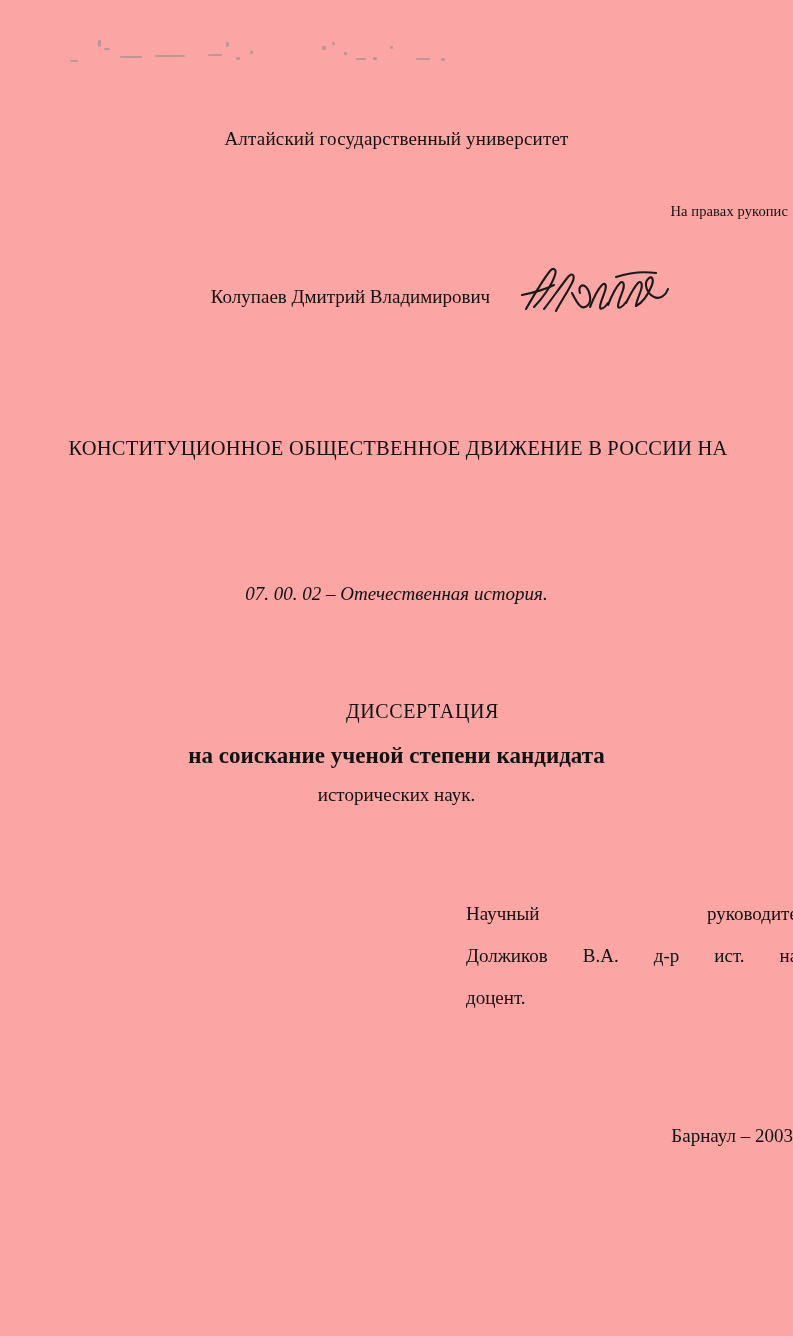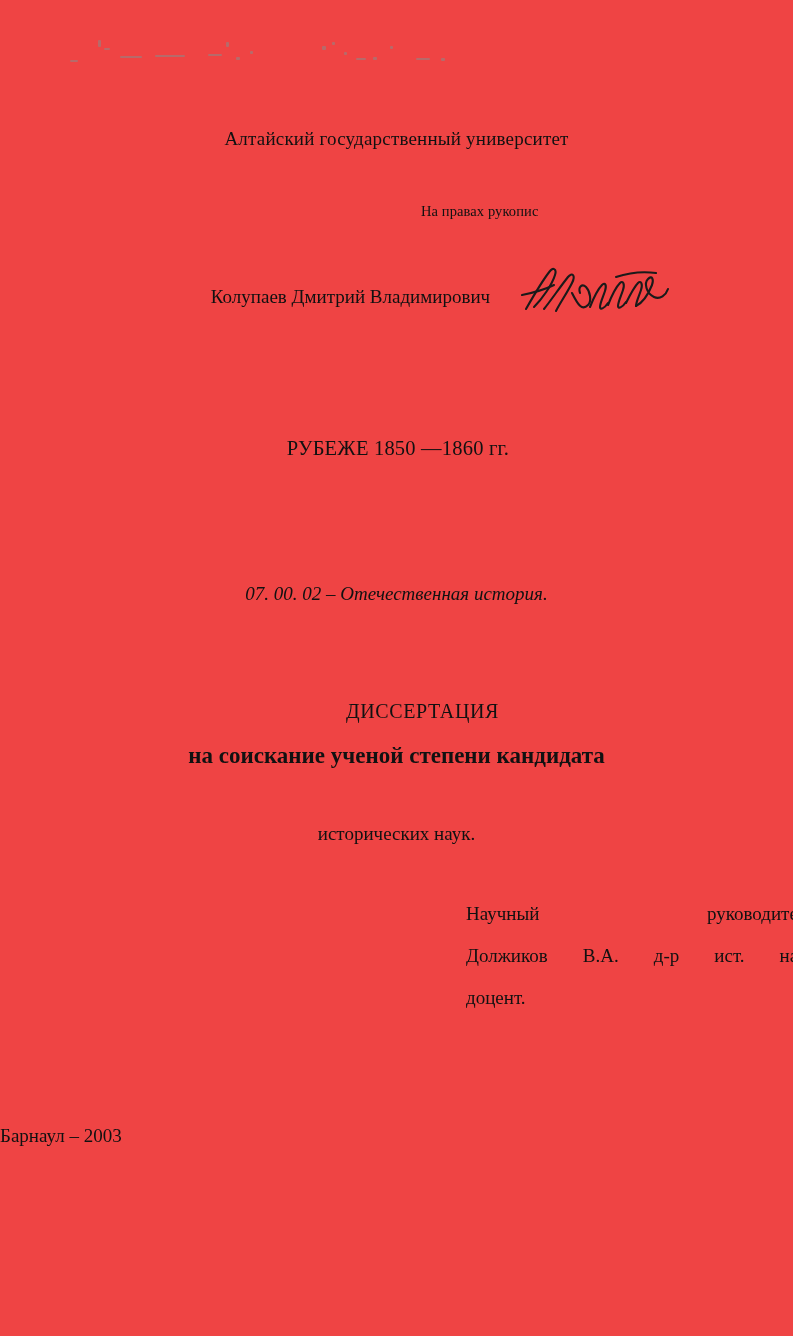--- a/index.html
+++ b/index.html
@@ -9,21 +9,21 @@
   }
   body {
     font-family: "Liberation Serif", "DejaVu Serif", serif;
     color: #111111;
   }
   .page {
     position: relative;
     width: 793px;
     height: 1336px;
     margin: 0 auto;
-    background: #ef4444;
+    background: #fca5a5;
     overflow: hidden;
   }
   
   .speckles {
     position: absolute;
     top: 38px;
     left: 60px;
     width: 400px;
     height: 40px;
     opacity: 0.55;
@@ -40,23 +40,23 @@
     width: 793px;
     text-align: center;
     font-size: 19px;
     letter-spacing: 0.2px;
   }
   .manuscript-note {
     position: absolute;
     top: 203px;
     right: 0px;
     width: 360px;
-    text-align: left;
+    text-align: right;
     font-size: 14.5px;
-    padding-right: 12px;
+    padding-right: 5px;
     letter-spacing: 0.1px;
   }
   .author-row {
     position: absolute;
     top: 269px;
     left: 0;
     width: 793px;
     text-align: center;
     margin-left: 44px;
   }
@@ -111,21 +111,20 @@
     font-size: 23px;
     font-weight: bold;
   }
   .degree-field {
     position: absolute;
     top: 784px;
     left: 0;
     width: 793px;
     text-align: center;
     font-size: 19px;
-    margin-top: 39px;
   }
   .supervisor {
     position: absolute;
     top: 893px;
     left: 466px;
     width: 350px;
     font-size: 19px;
     line-height: 42px;
     text-align: justify;
   }
@@ -136,21 +135,21 @@
     white-space: nowrap;
   }
   .supervisor .ln.last {
     text-align-last: left;
   }
   .place-year {
     position: absolute;
     top: 1125px;
     left: 0;
     width: 793px;
-    text-align: left;
+    text-align: right;
     font-size: 19px;
   }
 </style>
 </head>
 <body>
 
 <div class="page">
 
   <div class="speckles">
     <div class="speck" style="left:38px; top:2px; width:3px; height:7px;"></div>
@@ -189,21 +188,21 @@
           <path d="M88 40 C92 30, 96 22, 100 18 C103 15, 105 19, 103 25 C101 31, 98 37, 98 41 C98 44, 102 43, 106 37"></path>
           <path d="M106 38 C110 30, 114 22, 118 18 C121 15, 123 19, 121 25 C119 31, 116 37, 116 41"></path>
           <path d="M116 41 C122 38, 128 30, 132 20 C134 14, 132 10, 128 14 C124 18, 126 28, 134 32 C140 35, 146 30, 148 24"></path>
           <path d="M96 12 C108 8, 122 6, 136 8"></path>
         </g>
       </svg>
     </span>
   </div>
 
   <div class="title">
-    <div>РУБЕЖЕ 1850 —1860  гг.</div>
+    <div>КОНСТИТУЦИОННОЕ ОБЩЕСТВЕННОЕ ДВИЖЕНИЕ В РОССИИ НА</div>
   </div>
 
   <div class="specialty">07. 00. 02 – Отечественная история.</div>
 
   <div class="dissertation">ДИССЕРТАЦИЯ</div>
   <div class="degree-bold">на соискание ученой степени кандидата</div>
   <div class="degree-field">исторических наук.</div>
 
   <div class="supervisor">
     <span class="ln">Научный        руководитель</span>

